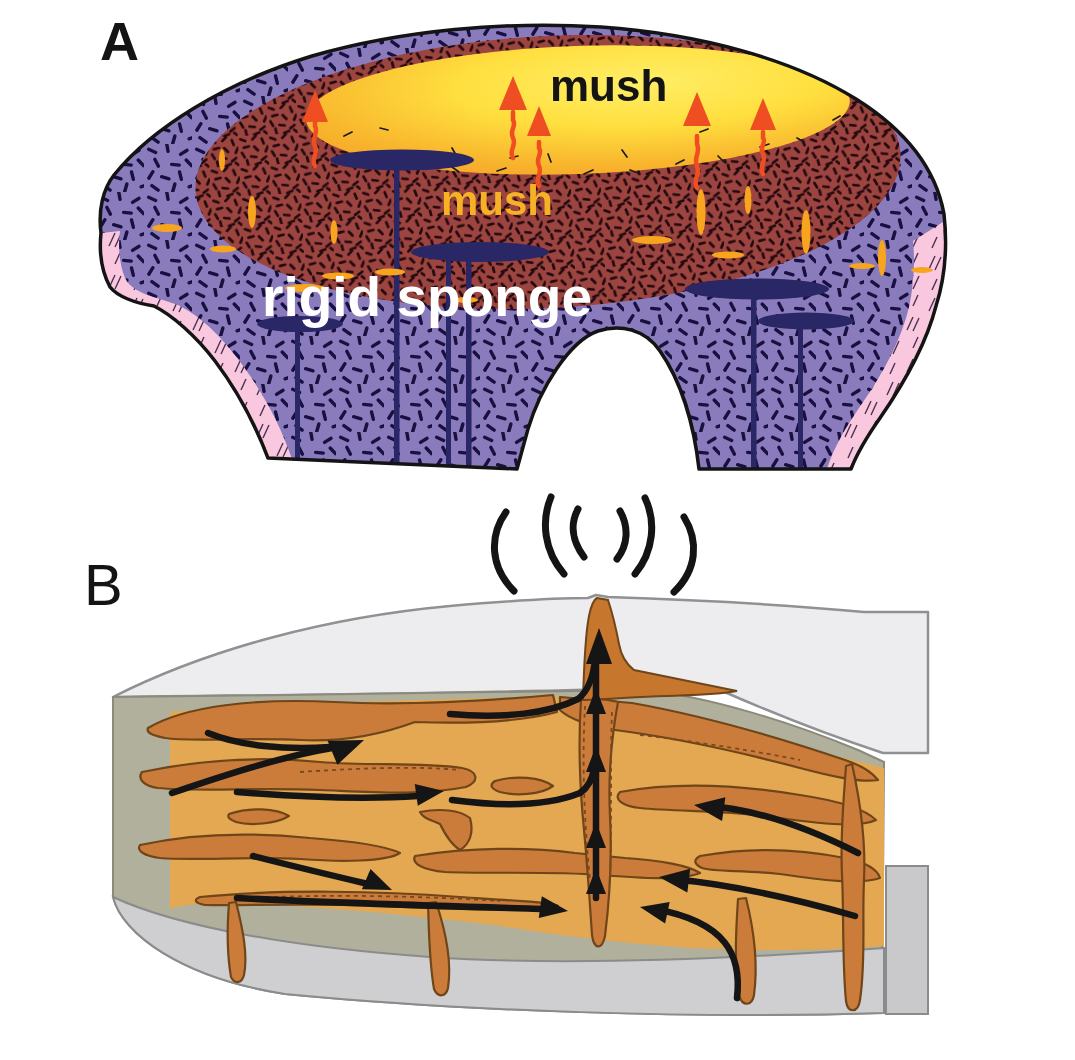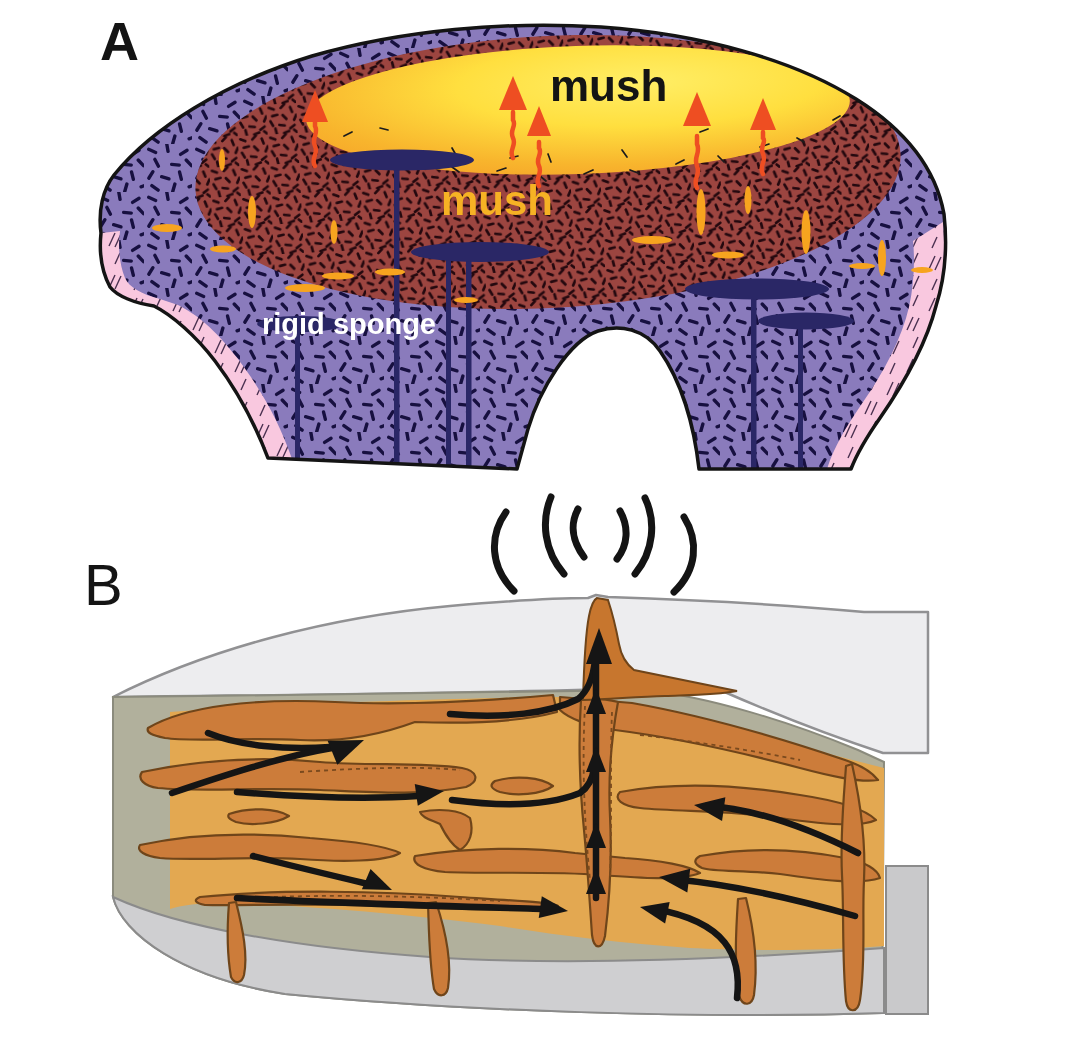--- a/index.html
+++ b/index.html
@@ -3,21 +3,21 @@
 <meta charset="utf-8">
 <style>
   html,body{margin:0;padding:0;background:#ffffff;}
   .figure{position:relative;width:1075px;height:1060px;background:#fff;overflow:hidden;
           font-family:"Liberation Sans", sans-serif;}
   .figure svg{position:absolute;left:0;top:0;}
   .lbl{position:absolute;line-height:1;white-space:nowrap;}
   .panel-letter{font-size:54px;font-weight:600;color:#141414;letter-spacing:0;}
   .lbl-melt{left:550px;top:64px;font-size:44px;font-weight:700;color:#141414;}
   .lbl-mush{left:441px;top:180px;font-size:42px;font-weight:700;color:#f6b224;}
-  .lbl-sponge{left:262px;top:270px;font-size:29px;font-weight:700;color:#ffffff;margin-top:40px;}
+  .lbl-sponge{left:262px;top:270px;font-size:55px;font-weight:700;color:#ffffff;}
   .lbl-a{left:100px;top:14px;}
   .lbl-b{left:84px;top:556px;font-size:58px;font-weight:500;}
 </style>
 </head>
 <body>
 
 <div class="figure">
 <svg width="1075" height="1060" viewBox="0 0 1075 1060" xmlns="http://www.w3.org/2000/svg">
   <defs>
     <pattern id="pSponge" width="48" height="48" patternUnits="userSpaceOnUse">

